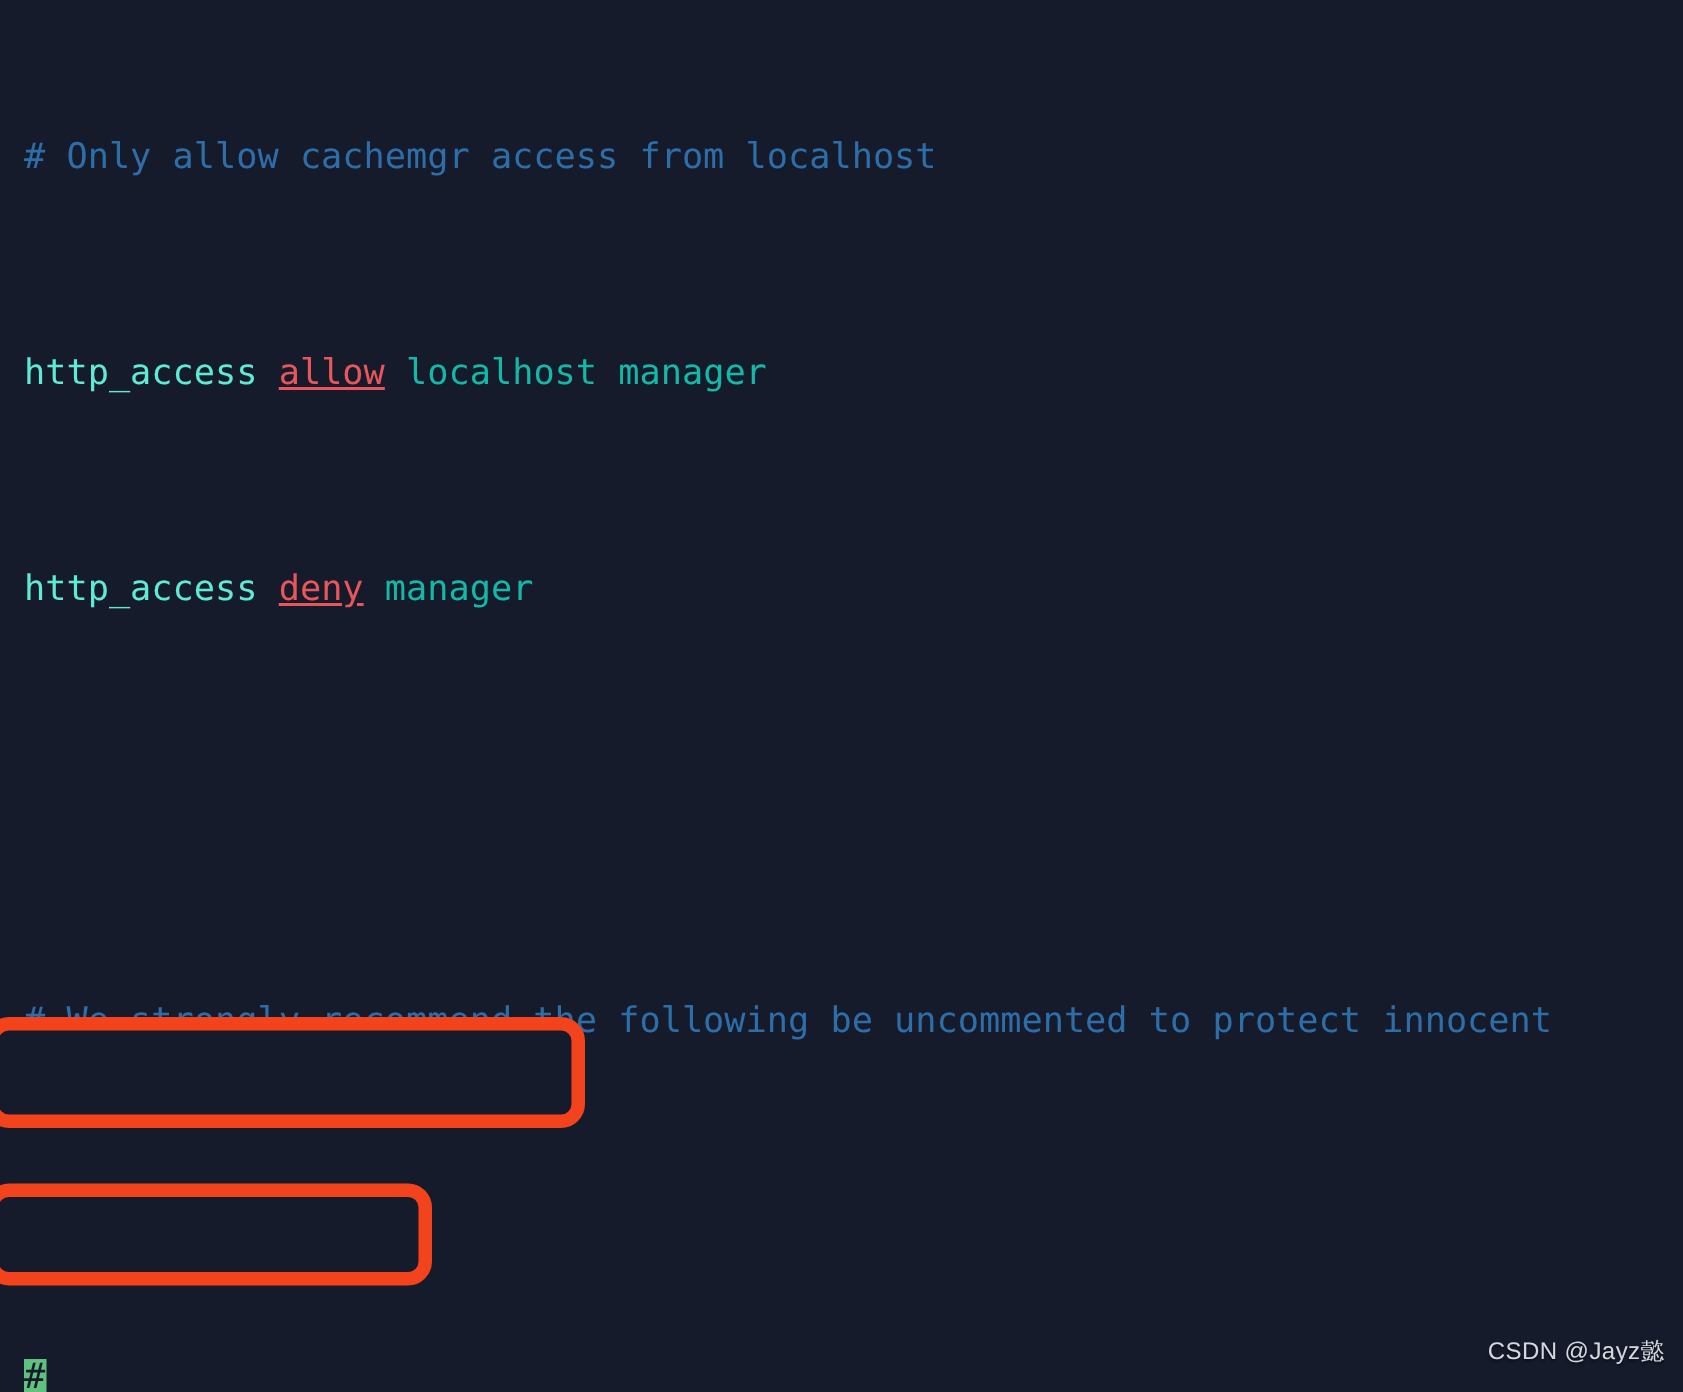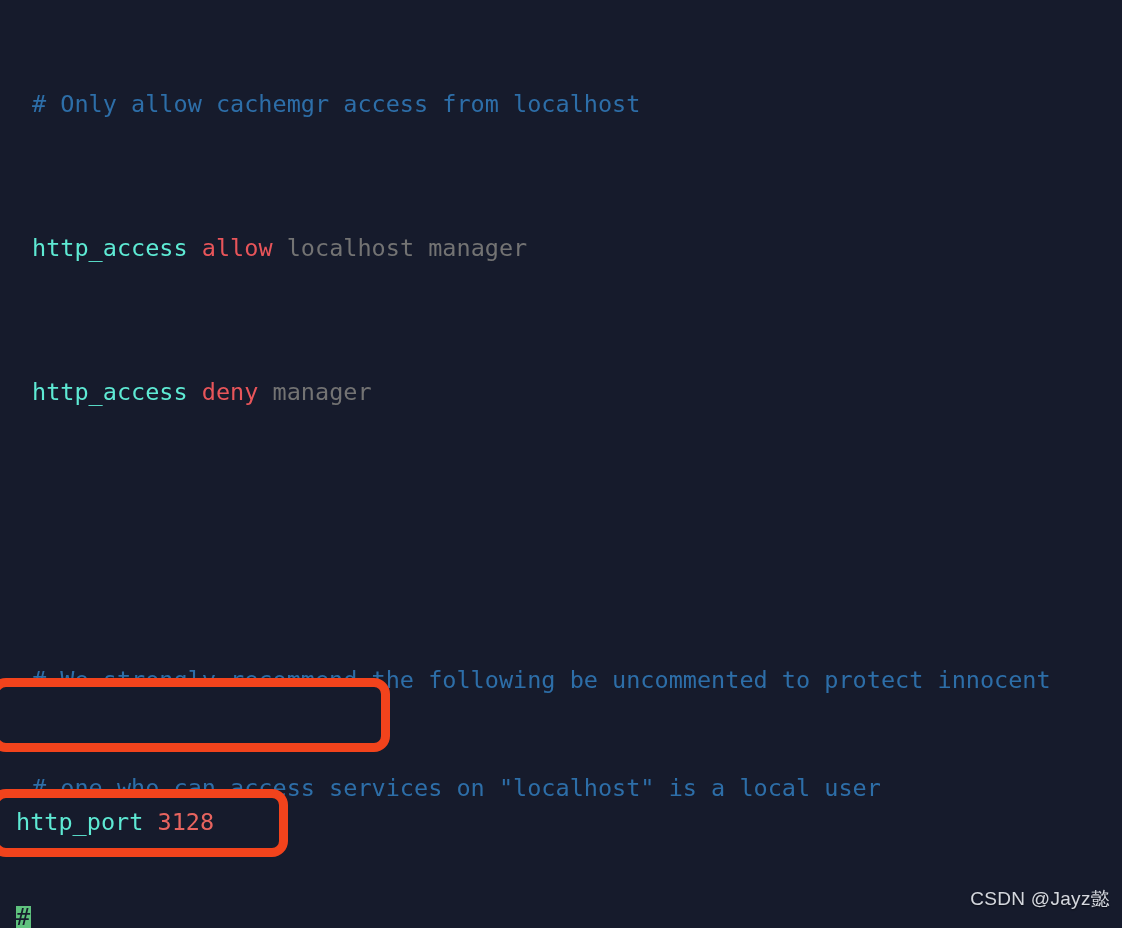--- a/index.html
+++ b/index.html
@@ -22,31 +22,31 @@
     left: 0;
     top: -22px;          
     width: 1122px;
     white-space: pre;
     font-size: 23.5px;
     line-height: 36px;
     letter-spacing: 0px;
   }
   .line {
     height: 36px;
-    padding-left: 32px;
+    padding-left: 16px;
     white-space: pre;
     overflow: visible;
   }
   .blank { height: 36px; }
 
   
   .cmt  { color: #2d6ea8; }
   .kw   { color: #5eead4; }
-  .act  { color: #e8555a; }
-  .acl  { color: #737373; }
+  .act  { color: #e8555a; text-decoration: underline; }
+  .acl  { color: #14b8a6; }
   .num  { color: #e8645f; }
 
   
   .hlbox {
     position: absolute;
     border: 9px solid #f2431c;
     border-radius: 16px;
     background: #161b2c;
     box-sizing: border-box;
     pointer-events: none;
@@ -93,21 +93,21 @@
     color: #161b2c;
     white-space: pre;
   }
 
   
   #watermark {
     position: absolute;
     right: 12px;
     bottom: 16px;
     font-family: "Liberation Sans", sans-serif;
-    font-size: 19px;
+    font-size: 16px;
     color: #e3e6ec;
     opacity: 0.93;
     letter-spacing: 0.3px;
     text-shadow: 0 1px 2px rgba(0,0,0,0.6);
   }
 </style>
 </head>
 <body>
 
 <div id="screen">
@@ -116,21 +116,20 @@
 
     <div class="line"><span class="cmt"># Only allow cachemgr access from localhost</span></div>
 
     <div class="line"><span class="kw">http_access</span><span> </span><span class="act">allow</span><span> </span><span class="acl">localhost manager</span></div>
 
     <div class="line"><span class="kw">http_access</span><span> </span><span class="act">deny</span><span> </span><span class="acl">manager</span></div>
 
     <div class="blank"></div>
 
     <div class="line"><span class="cmt"># We strongly recommend the following be uncommented to protect innocent</span></div>
-    <div class="line"><span class="cmt"># one who can access services on "localhost" is a local user</span></div>
     
 
     
 
     
     
     
 
     
 
@@ -158,20 +157,19 @@
 
     
     
 
   </div>
 
   <div class="hlbox" id="hlbox-allow-all"></div>
   <div class="hlbox" id="hlbox-http-port"></div>
 
 
-  <div class="hltext" id="hltext-http-port"><span class="kw">http_port</span><span> </span><span class="num">3128</span></div>
 
   <div id="cursor"></div>
   <div id="cursor-char">#</div>
 
   <div id="watermark">CSDN @Jayz懿</div>
 
 </div>
 
 </body></html>

